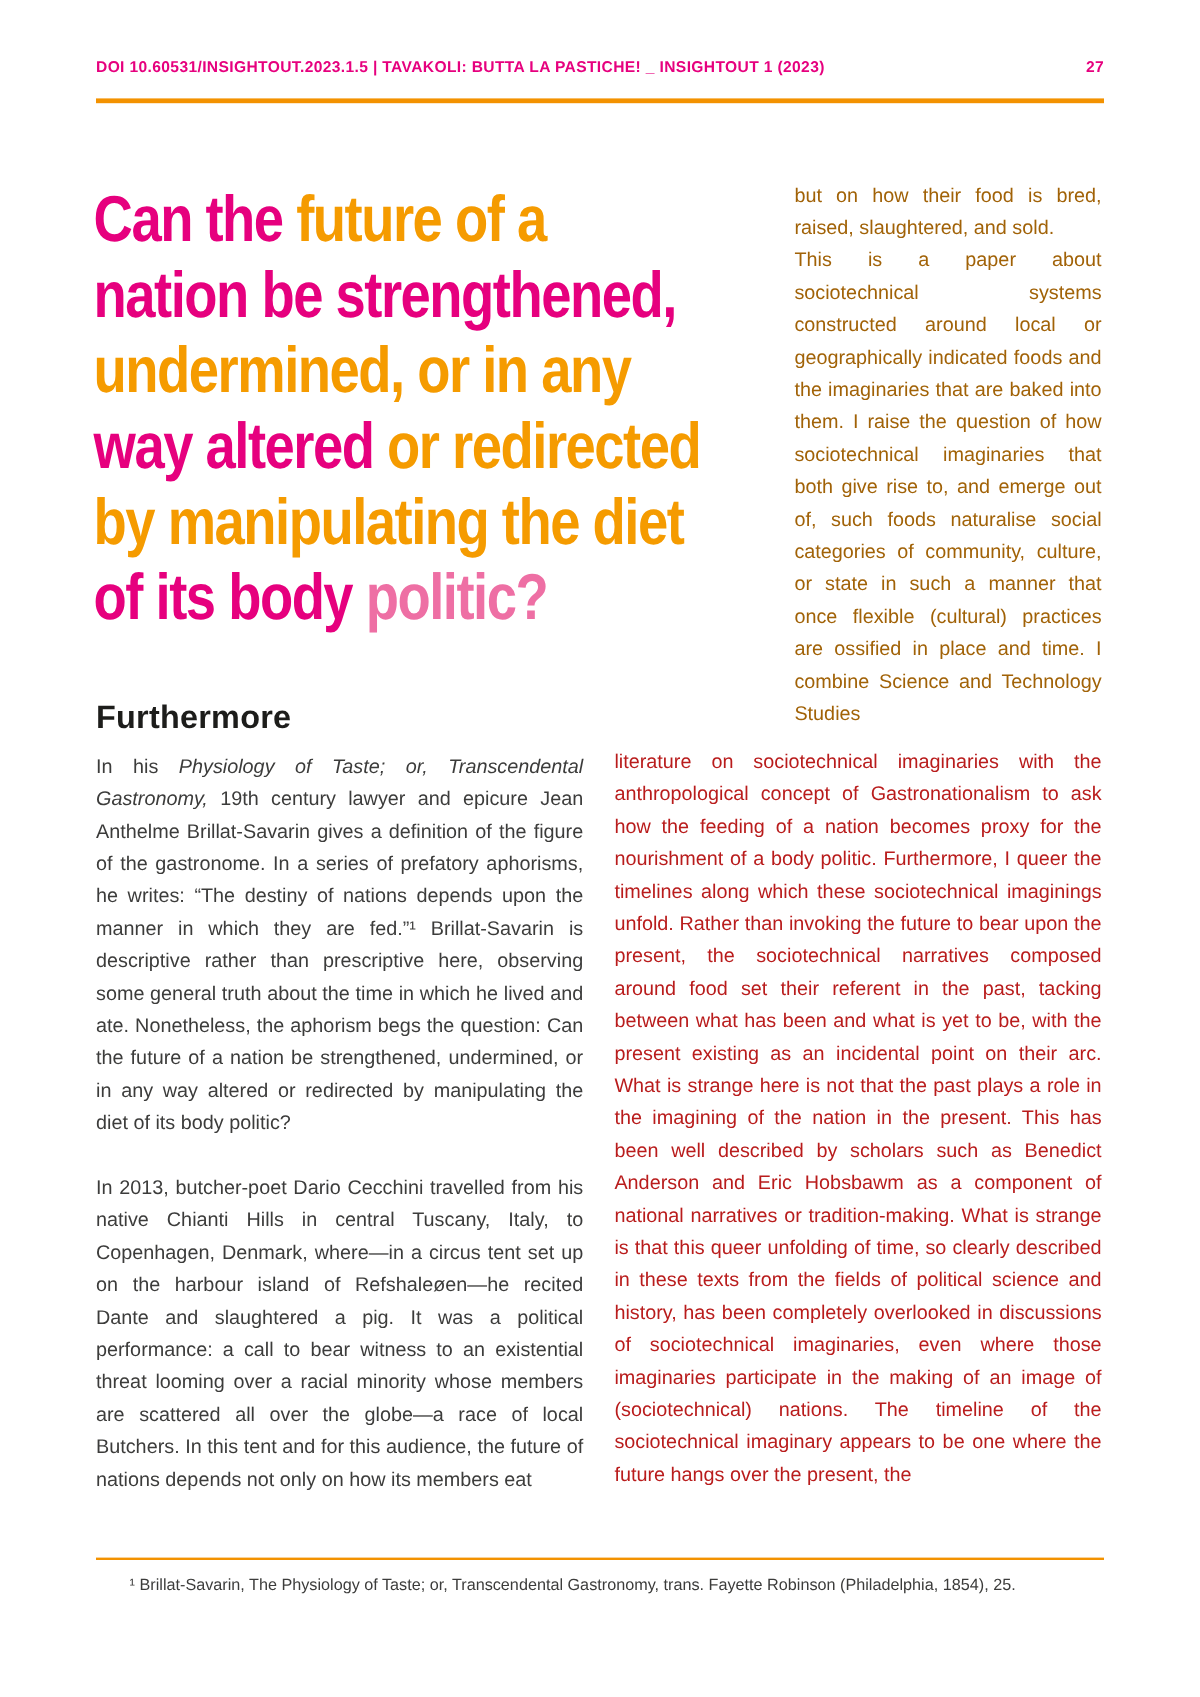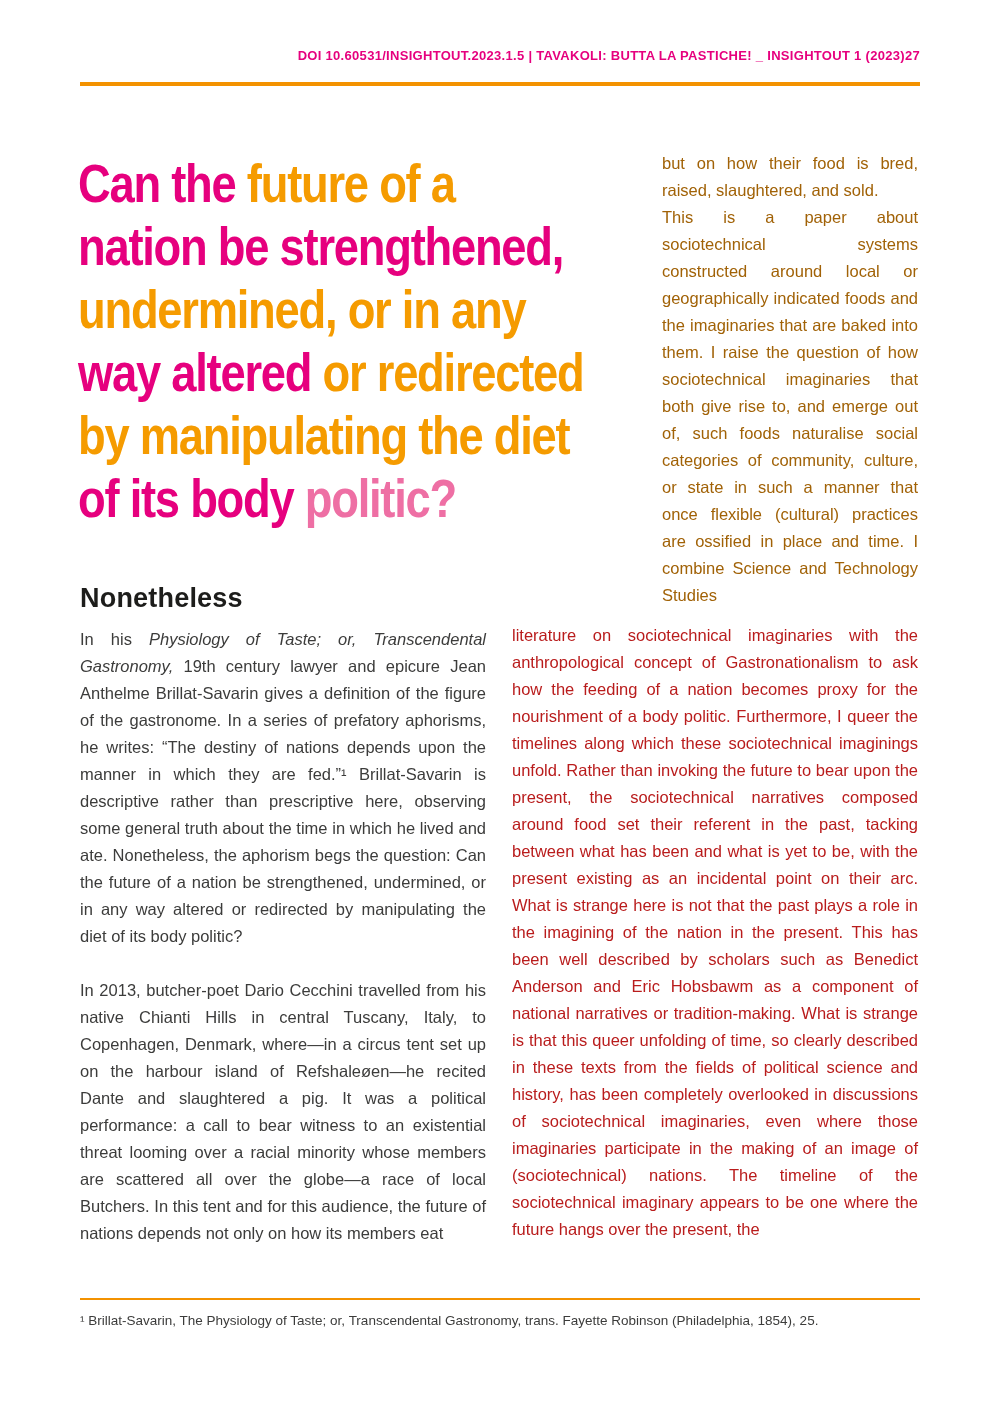--- a/index.html
+++ b/index.html
@@ -9,21 +9,21 @@
     width: 1000px;
     height: 1414px;
     background: #ffffff;
     font-family: "Liberation Sans", sans-serif;
     overflow: hidden;
   }
   .header {
     position: absolute;
     left: 80px; right: 80px; top: 48px;
     display: flex;
-    justify-content: flex-end;
+    justify-content: space-between;
     align-items: baseline;
     font-size: 13px;
     font-weight: bold;
     letter-spacing: 0.3px;
   }
   .top-rule {
     position: absolute;
     left: 80px; right: 80px; top: 82px;
     height: 4px;
   }
@@ -102,26 +102,26 @@
     <div class="title-line"><span style="color: rgb(245, 155, 0);">by manipulating the diet</span></div>
     <div class="title-line"><span style="color: rgb(230, 0, 126);">of its body </span><span style="color: rgb(238, 111, 164);">politic?</span></div>
   </h1>
 
   <div class="narrow-col body-text" style="color: #a16207;">
     <p>but on how their food is bred, raised, slaughtered, and sold.</p>
     <p>This is a paper about sociotechnical systems constructed around local or geographically indicated foods and the imaginaries that are baked into them. I raise the question of how sociotechnical imaginaries that both give rise to, and emerge out of, such foods naturalise social categories of community, culture, or state in such a manner that once flexible (cultural) practices are ossified in place and time. I combine Science and Technology Studies</p>
   </div>
 
   <div class="left-col body-text" style="color: rgb(60, 60, 59);">
-    <h2 class="intro-heading">Nonetheless</h2>
+    <h2 class="intro-heading">Furthermore</h2>
     <p><span>In his </span><em>Physiology of Taste; or, Transcendental Gastronomy,</em><span> 19th century lawyer and epicure Jean Anthelme Brillat-Savarin gives a definition of the figure of the gastronome. In a series of prefatory aphorisms, he writes: “The destiny of nations depends upon the manner in which they are fed.”¹ Brillat-Savarin is descriptive rather than prescriptive here, observing some general truth about the time in which he lived and ate. Nonetheless, the aphorism begs the question: Can the future of a nation be strengthened, undermined, or in any way altered or redirected by manipulating the diet of its body politic?</span></p>
     <p>In 2013, butcher-poet Dario Cecchini travelled from his native Chianti Hills in central Tuscany, Italy, to Copenhagen, Denmark, where—in a circus tent set up on the harbour island of Refshaleøen—he recited Dante and slaughtered a pig. It was a political performance: a call to bear witness to an existential threat looming over a racial minority whose members are scattered all over the globe—a race of local Butchers. In this tent and for this audience, the future of nations depends not only on how its members eat</p>
   </div>
 
   <div class="right-col body-text" style="color: #b91c1c;">
     <p>literature on sociotechnical imaginaries with the anthropological concept of Gastronationalism to ask how the feeding of a nation becomes proxy for the nourishment of a body politic. Furthermore, I queer the timelines along which these sociotechnical imaginings unfold. Rather than invoking the future to bear upon the present, the sociotechnical narratives composed around food set their referent in the past, tacking between what has been and what is yet to be, with the present existing as an incidental point on their arc. What is strange here is not that the past plays a role in the imagining of the nation in the present. This has been well described by scholars such as Benedict Anderson and Eric Hobsbawm as a component of national narratives or tradition-making. What is strange is that this queer unfolding of time, so clearly described in these texts from the fields of political science and history, has been completely overlooked in discussions of sociotechnical imaginaries, even where those imaginaries participate in the making of an image of (sociotechnical) nations. The timeline of the sociotechnical imaginary appears to be one where the future hangs over the present, the</p>
   </div>
 
   <div class="footnote-rule" style="background-color: rgb(243, 146, 0);"></div>
 
-  <div class="footnote" style="color: rgb(60, 60, 59);">¹ Brillat-Savarin, The Physiology of Taste; or, Transcendental Gastronomy, trans. Fayette Robinson (Philadelphia, 1854), 25.</div>
+  <div class="footnote" style="color: rgb(60, 60, 59); margin-left: 28px;">¹ Brillat-Savarin, The Physiology of Taste; or, Transcendental Gastronomy, trans. Fayette Robinson (Philadelphia, 1854), 25.</div>
 
 </div>
 
 </body></html>

